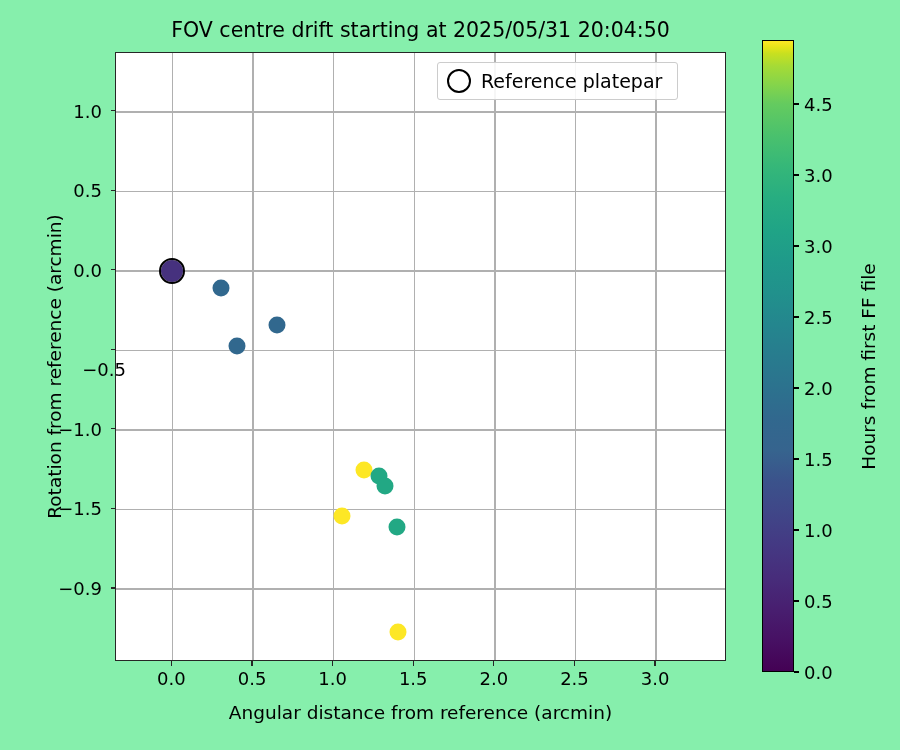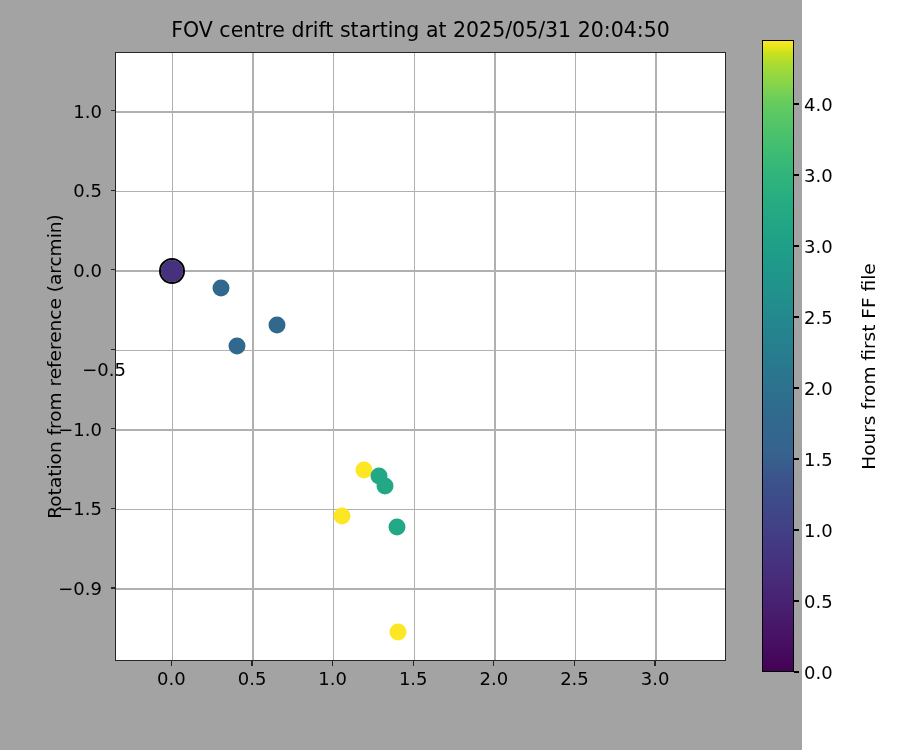--- a/index.html
+++ b/index.html
@@ -1,17 +1,17 @@
 <!DOCTYPE html>
 <html><head>
 <meta charset="utf-8">
 <style>
   html,body{margin:0;padding:0;background:#ffffff;}
   body{width:900px;height:750px;font-family:"DejaVu Sans",sans-serif;color:#000;overflow:hidden;}
-  #figure{position:relative;width:802px;height:750px;background:#a3a3a3;}
+  #figure{position:relative;width:900px;height:750px;background:#86efac;}
 
   
   #chart-title{
     position:absolute;left:115px;top:18px;width:611px;
     text-align:center;font-size:20.5px;color:#000;white-space:nowrap;
   }
 
   
   #plot-area{
     position:absolute;left:115px;top:52px;width:611px;height:609px;
@@ -139,22 +139,27 @@
       <div class="tick y" style="top: 348.695px;"></div>
       <div class="ticklabel y" style="top: 369px; margin-left: 24px;">−0.5</div>
       <div class="tick y" style="top: 428.199px;"></div>
       <div class="ticklabel y" style="top: 428.849px;">−1.0</div>
       <div class="tick y" style="top: 507.702px;"></div>
       <div class="ticklabel y" style="top: 508.352px;">−1.5</div>
       <div class="tick y" style="top: 587.206px;"></div>
       <div class="ticklabel y" style="top: 587.856px;">−0.9</div>
     </div>
 
+  <div id="xlabel">Angular distance from reference (arcmin)</div>
   <div id="ylabel">Rotation from reference (arcmin)</div>
 
+  <div id="legend">
+    <span id="legend-marker"></span>
+    <span id="legend-label">Reference platepar</span>
+  </div>
 
   <div id="colorbar-wrap">
     <div id="colorbar-bar"></div>
     <div id="colorbar-ticks">
         <div class="cb-tick" style="top: 631.35px;"></div>
         <div class="cb-label" style="top: 632px;">0.0</div>
         <div class="cb-tick" style="top: 560.339px;"></div>
         <div class="cb-label" style="top: 560.989px;">0.5</div>
         <div class="cb-tick" style="top: 489.328px;"></div>
         <div class="cb-label" style="top: 489.978px;">1.0</div>
@@ -162,18 +167,18 @@
         <div class="cb-label" style="top: 418.966px;">1.5</div>
         <div class="cb-tick" style="top: 347.305px;"></div>
         <div class="cb-label" style="top: 347.955px;">2.0</div>
         <div class="cb-tick" style="top: 276.294px;"></div>
         <div class="cb-label" style="top: 276.944px;">2.5</div>
         <div class="cb-tick" style="top: 205.283px;"></div>
         <div class="cb-label" style="top: 205.933px;">3.0</div>
         <div class="cb-tick" style="top: 134.271px;"></div>
         <div class="cb-label" style="top: 134.921px;">3.0</div>
         <div class="cb-tick" style="top: 63.2601px;"></div>
-        <div class="cb-label" style="top: 63.9101px;">4.0</div>
+        <div class="cb-label" style="top: 63.9101px;">4.5</div>
       </div>
     <div id="colorbar-label">Hours from first FF file</div>
   </div>
 
 </div>
 
 </body></html>

